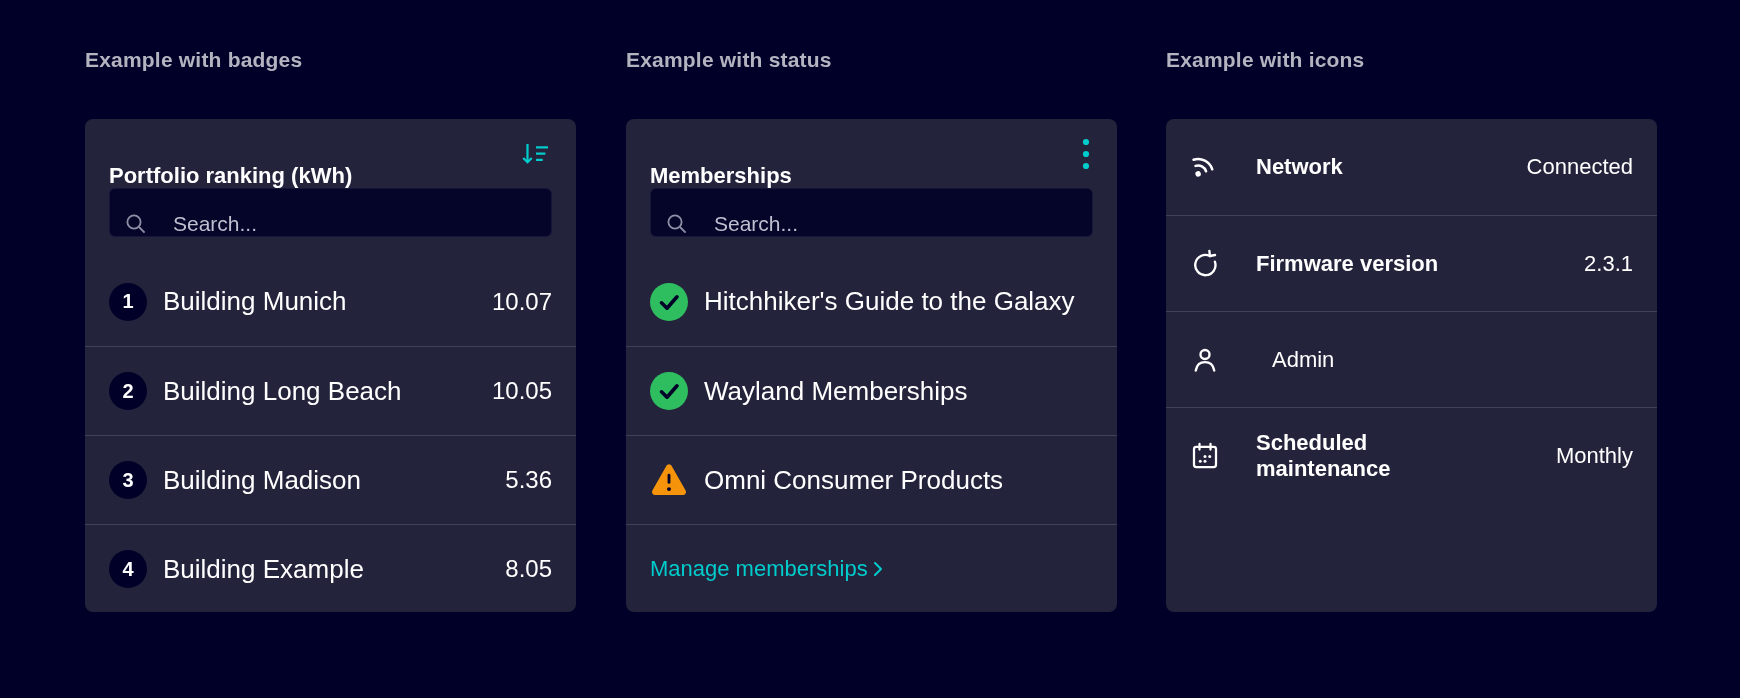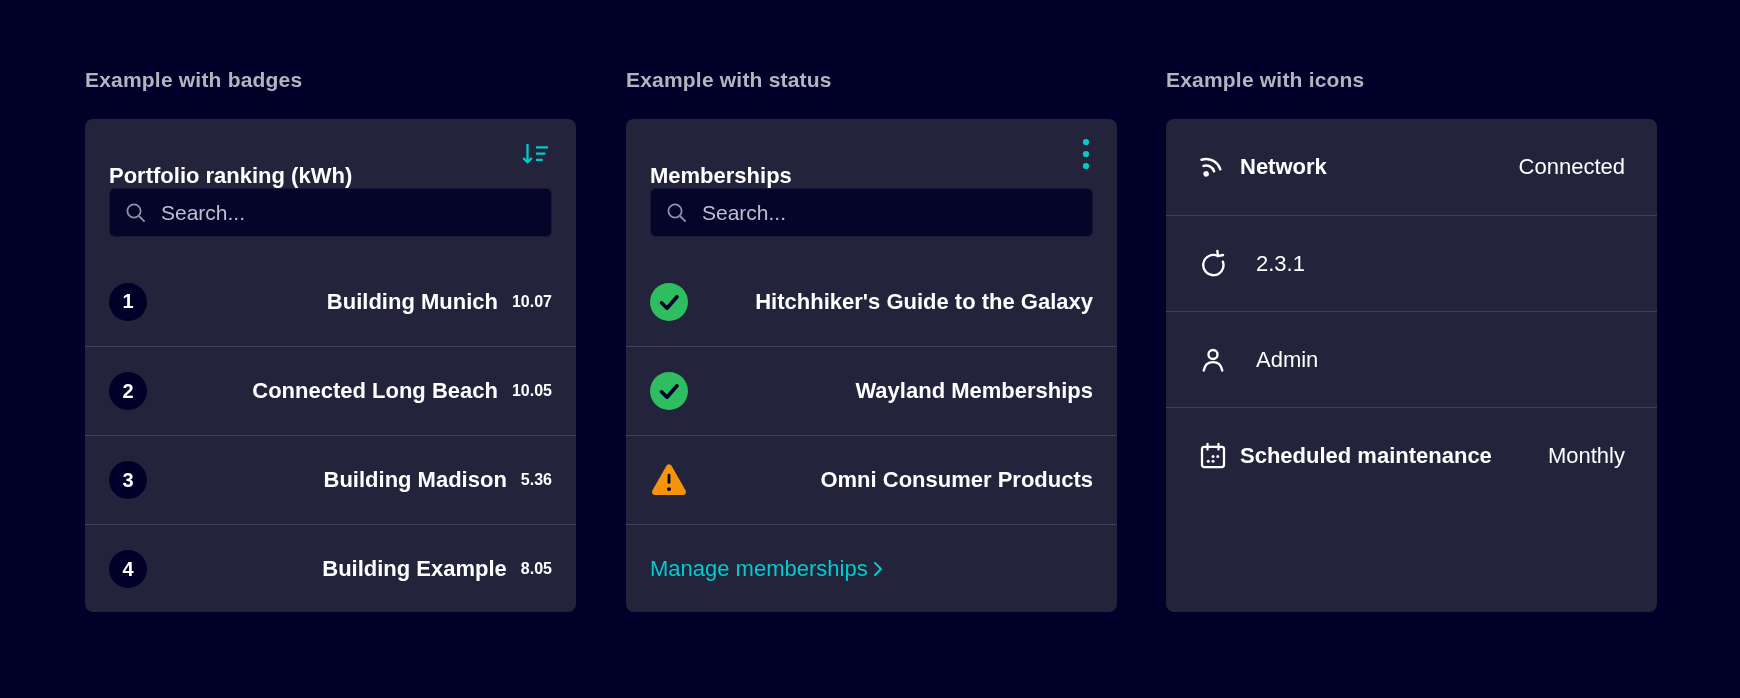--- a/index.html
+++ b/index.html
@@ -12,74 +12,74 @@
   body{
     background:var(--page-bg);
     font-family:"Liberation Sans","DejaVu Sans",sans-serif;
     color:var(--text);
     position:relative;
     overflow:hidden;
   }
   .column{position:absolute;top:0;width:491px;height:698px;}
   .col-1{left:85px;} .col-2{left:626px;} .col-3{left:1166px;}
   .section-heading{
-    position:absolute;top:68px;left:0;
+    position:absolute;top:48px;left:0;
     font-size:21px;font-weight:bold;color:var(--heading-text);letter-spacing:.2px;
   }
   .card{
     position:absolute;top:119px;left:0;width:491px;height:493px;
     background:var(--card-bg);border-radius:8px;overflow:hidden;
   }
   .card-header{
     height:69px;display:flex;align-items:center;justify-content:space-between;
     padding:0 24px;
   }
   .card-title{font-size:22px;font-weight:bold;color:var(--text);margin-top:44px;}
   .icon-button{
     background:none;border:none;cursor:pointer;display:flex;align-items:center;
     justify-content:center;padding:2px;color:var(--accent);
   }
   .search-row{
     margin:0 24px;height:49px;background:var(--input-bg);
     border:1px solid rgba(255,255,255,0.07);border-radius:6px;
-    display:flex;align-items:center;padding:0 14px;gap:13px;
+    display:flex;align-items:flex-end;padding:0 14px;gap:25px;
   }
   .search-row svg{flex:0 0 auto;color:var(--muted-text);}
   .search-input{
     flex:1;background:transparent;border:none;outline:none;
     font-family:inherit;font-size:21px;color:var(--text);
   }
   .search-input::placeholder{color:var(--placeholder);opacity:1;}
   .card-list{margin-top:20px;}
   .row{
     height:89px;display:flex;align-items:center;padding:0 24px;gap:14px;
   }
   .row + .row{border-top:1px solid var(--separator);}
   .rank-badge{
     flex:0 0 38px;width:38px;height:38px;border-radius:50%;
     background:var(--badge-bg);display:flex;align-items:center;justify-content:center;
     font-size:20px;font-weight:bold;color:var(--text);
   }
-  .row-label{flex:1;font-size:22px;font-weight:bold;color:var(--text);margin-left:2px;
-    white-space:nowrap;overflow:hidden;text-align:right;}
-  .row-value{font-size:16px;font-weight:bold;color:var(--text);}
+  .row-label{flex:1;font-size:26px;font-weight:normal;color:var(--text);margin-left:2px;
+    white-space:nowrap;overflow:hidden;}
+  .row-value{font-size:24px;font-weight:normal;color:var(--text);}
   .status-icon{flex:0 0 38px;width:38px;height:38px;display:flex;align-items:center;justify-content:center;}
   .status-icon.success{color:var(--success);}
   .status-icon.warning{color:var(--warning);}
   .link-row{
     height:88px;border-top:1px solid var(--separator);
     display:flex;align-items:center;padding:0 24px;
   }
   .card-link{
     display:flex;align-items:center;gap:4px;text-decoration:none;
     color:var(--accent);font-size:22px;cursor:pointer;background:none;border:none;
     font-family:inherit;
   }
   
-  .kv-row{height:96px;display:flex;align-items:center;padding:0 32px;gap:12px;}
+  .kv-row{height:96px;display:flex;align-items:center;padding:0 24px;gap:36px;}
   .kv-row + .kv-row{border-top:1px solid var(--separator);}
   .kv-icon{flex:0 0 30px;width:30px;height:30px;color:var(--text);display:flex;align-items:center;justify-content:center;}
   .kv-label{flex:1;font-size:22px;font-weight:bold;color:var(--text);}
   .kv-value{font-size:22px;color:var(--text);margin-left:16px;}
 </style>
 </head>
 <body>
 
 <div class="column col-1">
   <div class="section-heading">Example with badges</div>
@@ -111,21 +111,21 @@
     </div>
 
     <div class="card-list">
       <div class="row">
         <span class="rank-badge">1</span>
         <span class="row-label">Building Munich</span>
         <span class="row-value">10.07</span>
       </div>
       <div class="row">
         <span class="rank-badge">2</span>
-        <span class="row-label">Connected Long Beach</span>
+        <span class="row-label">Building Long Beach</span>
         <span class="row-value">10.05</span>
       </div>
       <div class="row">
         <span class="rank-badge">3</span>
         <span class="row-label">Building Madison</span>
         <span class="row-value">5.36</span>
       </div>
       <div class="row">
         <span class="rank-badge">4</span>
         <span class="row-label">Building Example</span>
@@ -223,20 +223,21 @@
       <span class="kv-value">Connected</span>
     </div>
     <div class="kv-row">
       <span class="kv-icon">
         <svg width="30" height="30" viewBox="0 0 24 24" fill="none" stroke="currentColor" stroke-width="1.9" stroke-linecap="round">
           <path d="M15.9 5.6 A8.1 8.1 0 1 0 19.9 10.1"></path>
           <path d="M15.9 5.6 L15.5 1.5"></path>
           <path d="M15.9 5.6 L20 4.8"></path>
         </svg>
       </span>
+      <span class="kv-label">Firmware version</span>
       <span class="kv-value">2.3.1</span>
     </div>
     <div class="kv-row">
       <span class="kv-icon">
         <svg width="30" height="30" viewBox="0 0 24 24" fill="none" stroke="currentColor" stroke-width="1.9" stroke-linecap="round">
           <circle cx="12" cy="7.6" r="3.6"></circle>
           <path d="M4.6 20.4 C5.4 15.8 8.4 13.7 12 13.7 C15.6 13.7 18.6 15.8 19.4 20.4"></path>
         </svg>
       </span>
       <span class="kv-value">Admin</span>

